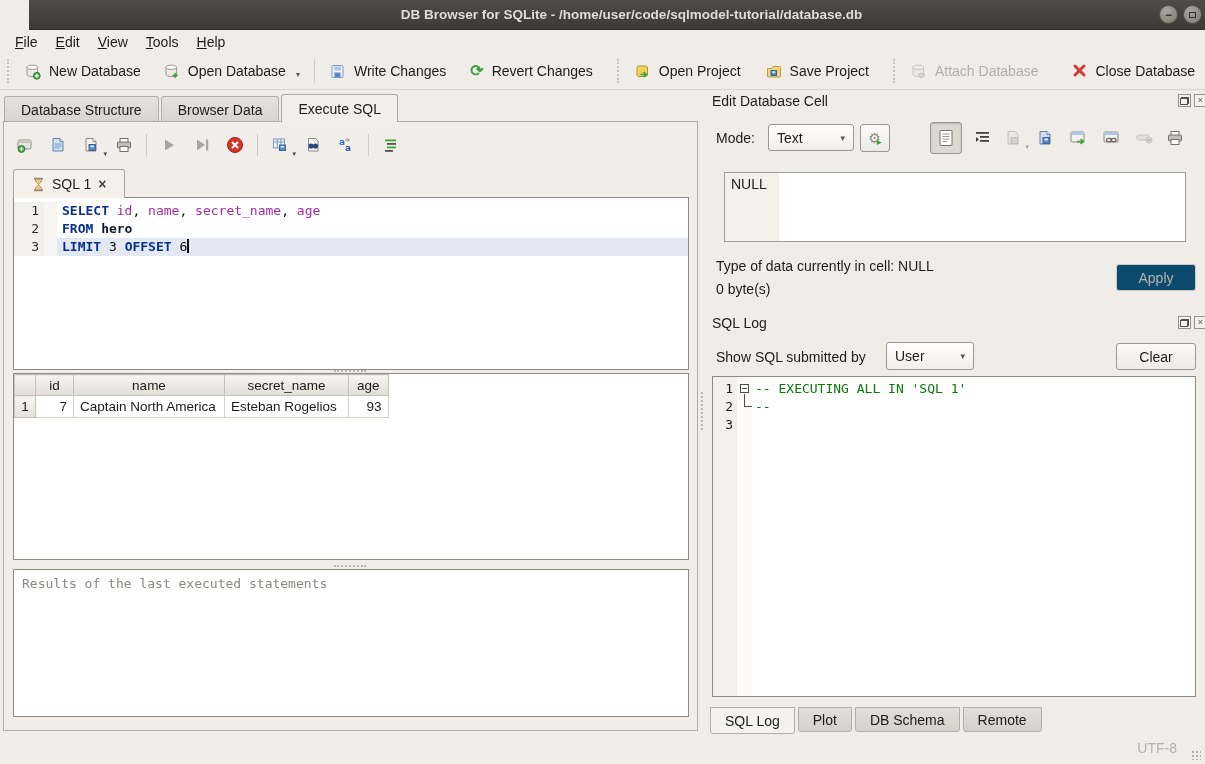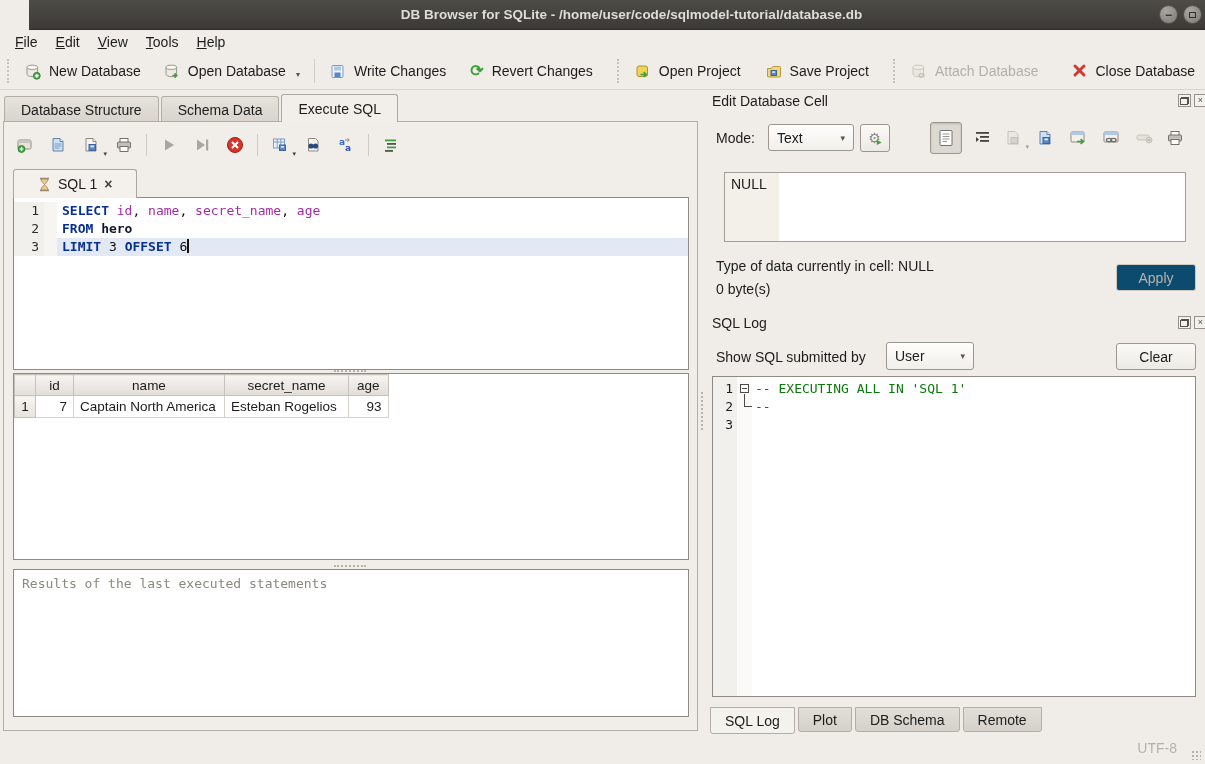--- a/index.html
+++ b/index.html
@@ -44,21 +44,21 @@
   .left-frame { position:absolute; top:121px; left:3px; width:695px; height:610px;
     background:#f1eee9; border:1px solid #b2aea7; z-index:2; }
 
   
   .sqlbar { position:absolute; top:10px; left:8px; display:flex; align-items:center; gap:7px; }
   .sicon { width:26px; height:26px; display:flex; align-items:center; justify-content:center; position:relative; }
   .ssep { width:1px; height:22px; background:#cfcbc4; margin:0 2px; }
   .mini-caret { position:absolute; right:-3px; bottom:0; font-size:7px; color:#44423e; }
 
   
-  .sqltab { position:absolute; top:47px; left:9px; height:29px; padding:0 24px; display:flex; align-items:center; gap:7px;
+  .sqltab { position:absolute; top:47px; left:9px; height:29px; padding:0 18px; display:flex; align-items:center; gap:7px;
     background:#f4f1ec; border:1px solid #aba79f; border-bottom:none; border-radius:3px 3px 0 0; z-index:2; font-size:14px; }
   .sqltab .x { font-weight:bold; color:#45433f; font-size:14px; }
 
   
   .editor { position:absolute; top:75px; left:9px; width:676px; height:173px; background:#fff; border:1px solid #8f8b84; overflow:hidden; }
   .eline { display:flex; height:18px; font-family:"DejaVu Sans Mono", monospace; font-size:13px; line-height:18px; }
   .eline:first-child { margin-top:4px; }
   .gut { width:30px; background:#f2f0ec; color:#2c2b29; text-align:right; padding-right:5px; flex:none; }
   .foldm { width:13px; flex:none; background:#f7f5f1;
     background-image:radial-gradient(#dcd8d2 20%, transparent 21%); background-size:4px 4px; }
@@ -221,21 +221,21 @@
     <div class="tool-btn" style="margin-left:22px">
       <svg width="15" height="15" viewBox="0 0 15 15">
         <path d="M3 3 L12 12 M12 3 L3 12" stroke="#cf3b30" stroke-width="3" stroke-linecap="round"></path>
       </svg>
       <span>Close Database</span>
     </div>
   </div>
 
   <div class="main-tabs">
     <div class="main-tab">Database Structure</div>
-    <div class="main-tab">Schema Data</div>
+    <div class="main-tab">Browser Data</div>
     <div class="main-tab active">Execute SQL</div>
   </div>
 
   <div class="left-frame">
 
     <div class="sqlbar">
       <div class="sicon">
         <svg width="18" height="18" viewBox="0 0 18 18">
           <rect x="2" y="4" width="13" height="9" rx="1.5" fill="#e7e4de" stroke="#8e8a83"></rect>
           <rect x="2" y="4" width="13" height="3" rx="1.5" fill="#c9c5be"></rect>

